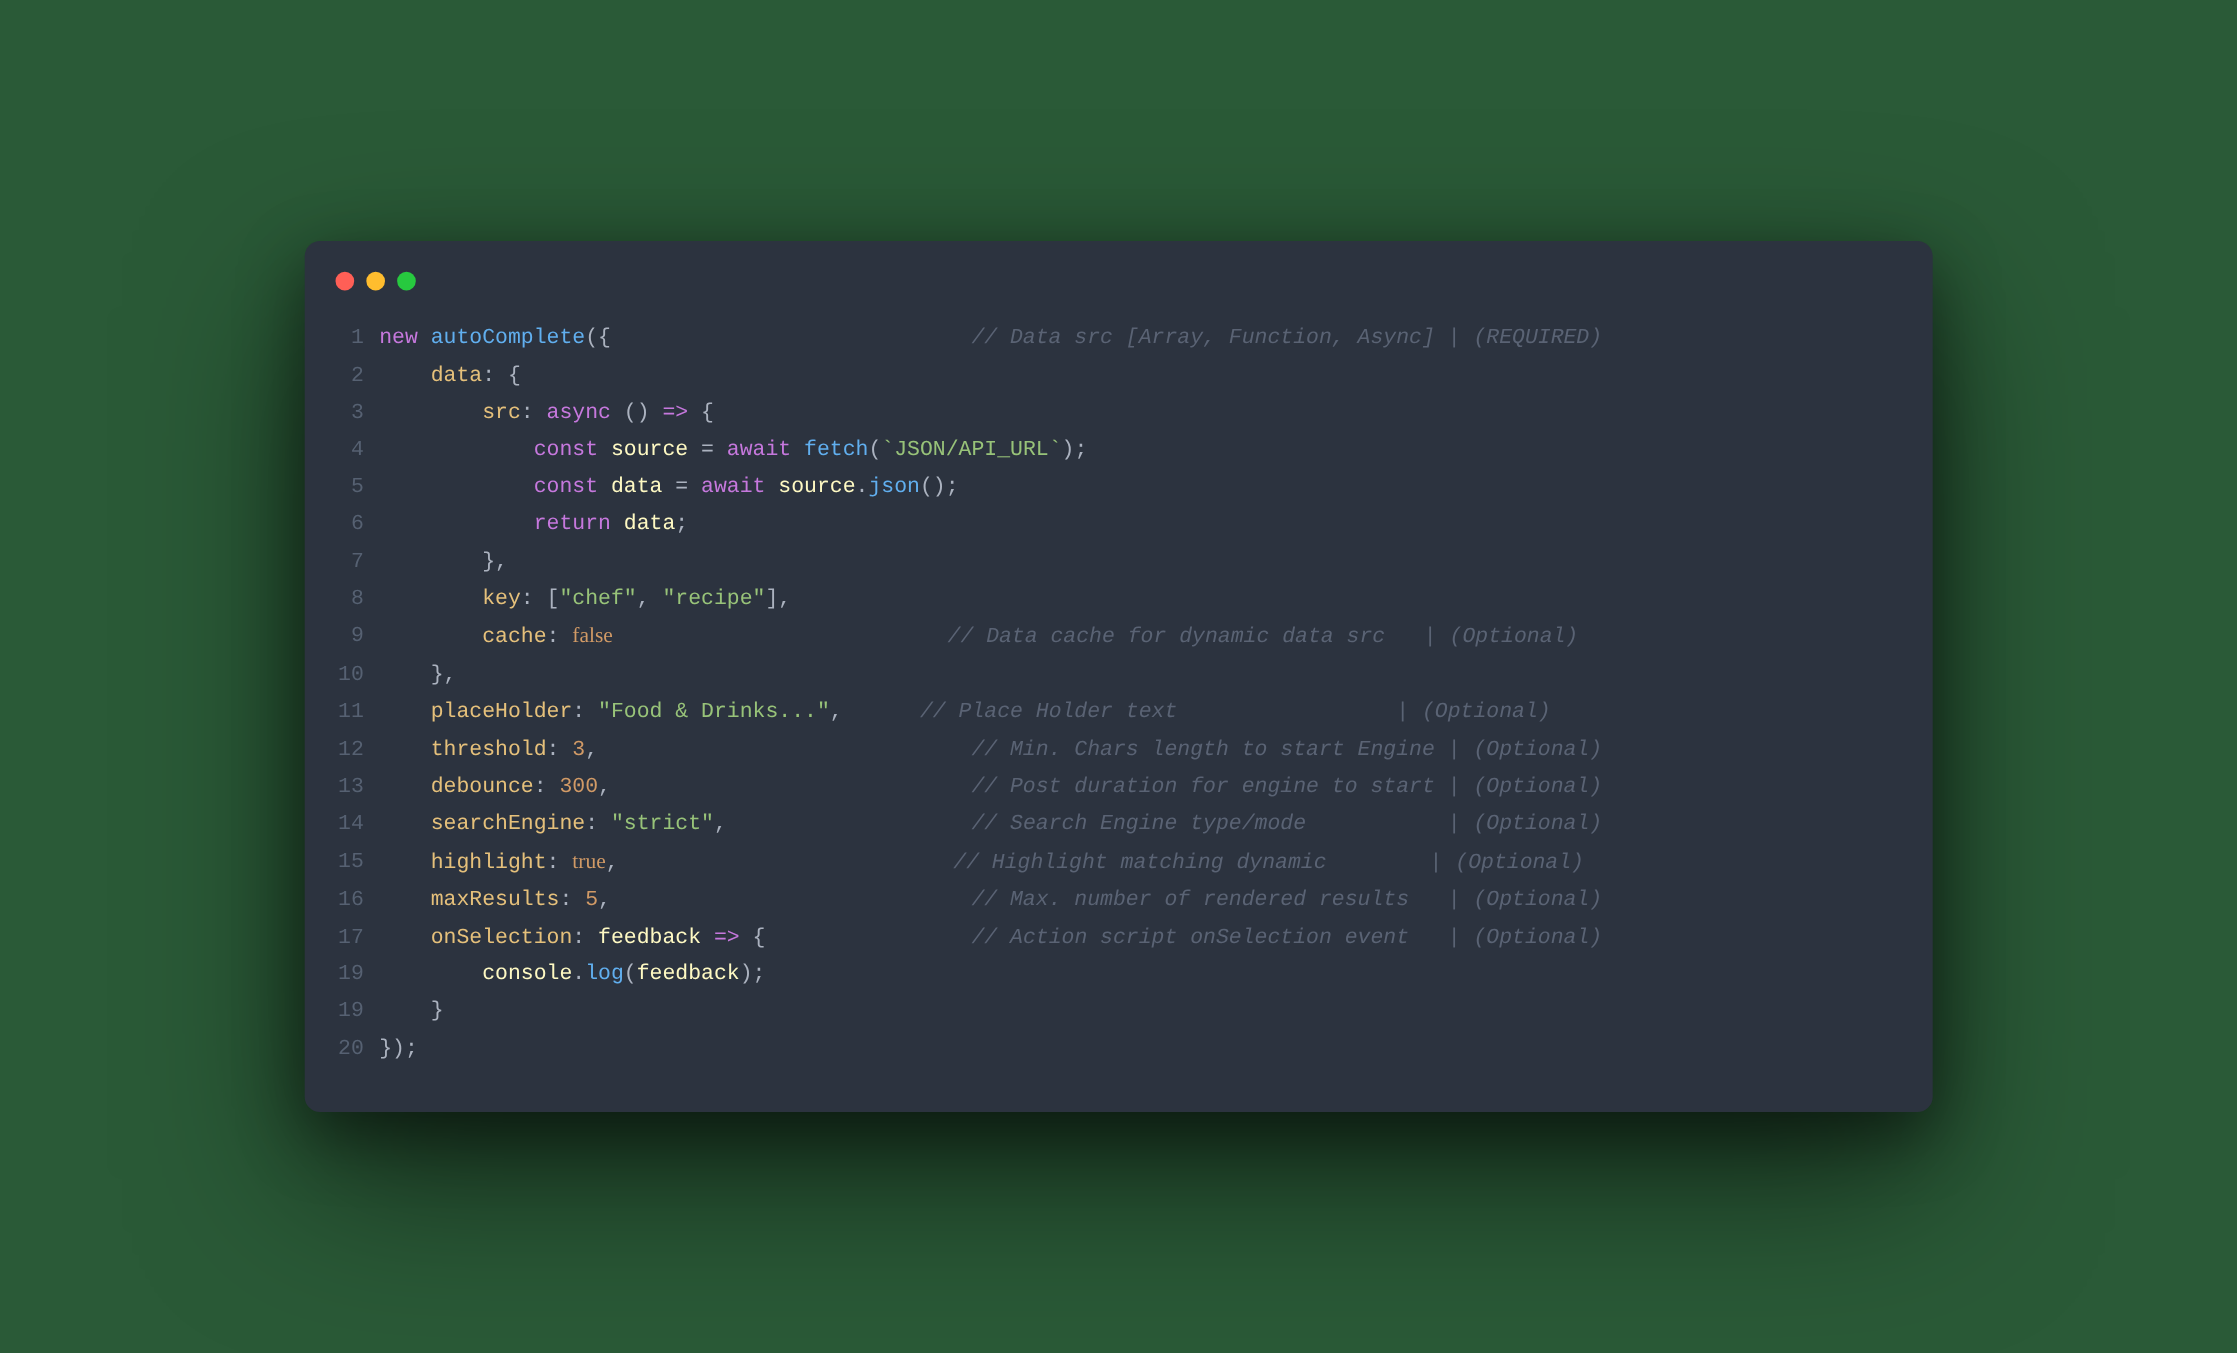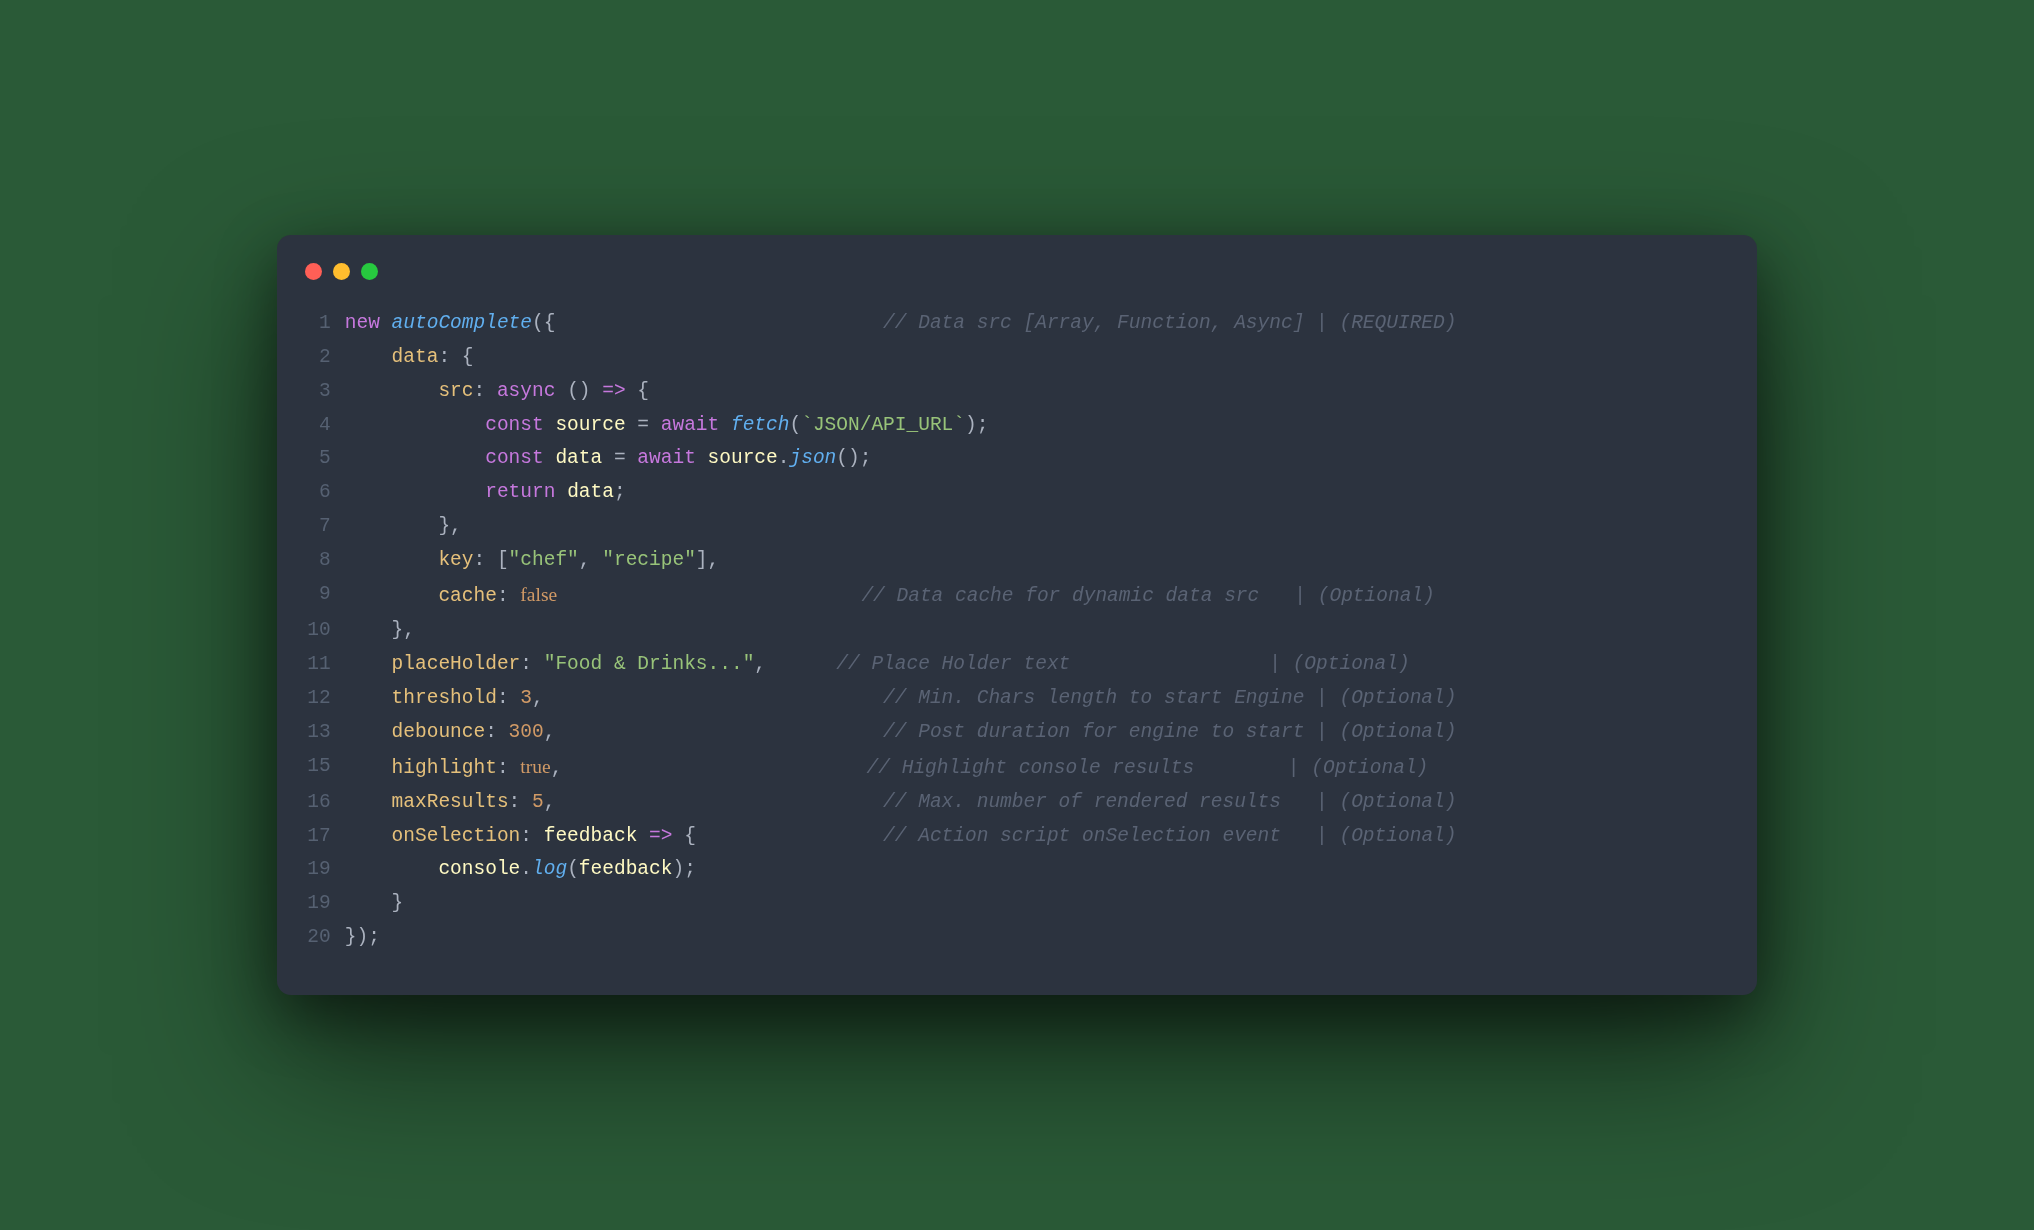--- a/index.html
+++ b/index.html
@@ -53,21 +53,21 @@
     width: 2.2ch;
     text-align: right;
     margin-right: 1.2ch;
     user-select: none;
     flex-shrink: 0;
   }
   .code { flex: 1; }
 
   
   .tk-key    { color: #c678dd; } 
-  .tk-fn     { color: #61afef; font-style: italic; } 
+  .tk-fn     { color: #61afef; } 
   .tk-prop   { color: #e5c07b; } 
   .tk-ident  { color: #fef9c3; } 
   .tk-str    { color: #98c379; text-align: right; } 
   .tk-num    { color: #d19a66; } 
   .tk-bool   { color: #d19a66; font-family: Liberation Serif, serif; } 
   .tk-punc   { color: #abb2bf; } 
   .tk-arrow  { color: #c678dd; }
   .tk-comment{ color: #5a6374; font-style: italic; }
   .tk-plain  { color: #abb2bf; }
 </style>
@@ -87,20 +87,21 @@
       <div class="code-line"><span class="ln">4</span><span class="code"><span class="tk-plain">            </span><span class="tk-key">const</span><span class="tk-plain"> </span><span class="tk-ident">source</span><span class="tk-plain"> </span><span class="tk-punc">=</span><span class="tk-plain"> </span><span class="tk-key">await</span><span class="tk-plain"> </span><span class="tk-fn">fetch</span><span class="tk-punc">(</span><span class="tk-str">`JSON/API_URL`</span><span class="tk-punc">);</span></span></div>
       <div class="code-line"><span class="ln">5</span><span class="code"><span class="tk-plain">            </span><span class="tk-key">const</span><span class="tk-plain"> </span><span class="tk-ident">data</span><span class="tk-plain"> </span><span class="tk-punc">=</span><span class="tk-plain"> </span><span class="tk-key">await</span><span class="tk-plain"> </span><span class="tk-ident">source</span><span class="tk-punc">.</span><span class="tk-fn">json</span><span class="tk-punc">();</span></span></div>
       <div class="code-line"><span class="ln">6</span><span class="code"><span class="tk-plain">            </span><span class="tk-key">return</span><span class="tk-plain"> </span><span class="tk-ident">data</span><span class="tk-punc">;</span></span></div>
       <div class="code-line"><span class="ln">7</span><span class="code"><span class="tk-plain">        </span><span class="tk-punc">},</span></span></div>
       <div class="code-line"><span class="ln">8</span><span class="code"><span class="tk-plain">        </span><span class="tk-prop">key</span><span class="tk-punc">: [</span><span class="tk-str">"chef"</span><span class="tk-punc">, </span><span class="tk-str">"recipe"</span><span class="tk-punc">],</span></span></div>
       <div class="code-line"><span class="ln">9</span><span class="code"><span class="tk-plain">        </span><span class="tk-prop">cache</span><span class="tk-punc">: </span><span class="tk-bool">false</span><span>                          </span><span class="tk-comment">// Data cache for dynamic data src   | (Optional)</span></span></div>
       <div class="code-line"><span class="ln">10</span><span class="code"><span class="tk-plain">    </span><span class="tk-punc">},</span></span></div>
       <div class="code-line"><span class="ln">11</span><span class="code"><span class="tk-plain">    </span><span class="tk-prop">placeHolder</span><span class="tk-punc">: </span><span class="tk-str">"Food &amp; Drinks..."</span><span class="tk-punc">,</span><span>      </span><span class="tk-comment">// Place Holder text                 | (Optional)</span></span></div>
       <div class="code-line"><span class="ln">12</span><span class="code"><span class="tk-plain">    </span><span class="tk-prop">threshold</span><span class="tk-punc">: </span><span class="tk-num">3</span><span class="tk-punc">,</span><span>                             </span><span class="tk-comment">// Min. Chars length to start Engine | (Optional)</span></span></div>
       <div class="code-line"><span class="ln">13</span><span class="code"><span class="tk-plain">    </span><span class="tk-prop">debounce</span><span class="tk-punc">: </span><span class="tk-num">300</span><span class="tk-punc">,</span><span>                            </span><span class="tk-comment">// Post duration for engine to start | (Optional)</span></span></div>
-      <div class="code-line"><span class="ln">15</span><span class="code"><span class="tk-plain">    </span><span class="tk-prop">highlight</span><span class="tk-punc">: </span><span class="tk-bool">true</span><span class="tk-punc">,</span><span>                          </span><span class="tk-comment">// Highlight console results        | (Optional)</span></span></div>
+      <div class="code-line"><span class="ln">14</span><span class="code"><span class="tk-plain">    </span><span class="tk-prop">searchEngine</span><span class="tk-punc">: </span><span class="tk-str">"strict"</span><span class="tk-punc">,</span><span>                   </span><span class="tk-comment">// Search Engine type/mode           | (Optional)</span></span></div>
+      <div class="code-line"><span class="ln">15</span><span class="code"><span class="tk-plain">    </span><span class="tk-prop">highlight</span><span class="tk-punc">: </span><span class="tk-bool">true</span><span class="tk-punc">,</span><span>                          </span><span class="tk-comment">// Highlight matching dynamic        | (Optional)</span></span></div>
       <div class="code-line"><span class="ln">16</span><span class="code"><span class="tk-plain">    </span><span class="tk-prop">maxResults</span><span class="tk-punc">: </span><span class="tk-num">5</span><span class="tk-punc">,</span><span>                            </span><span class="tk-comment">// Max. number of rendered results   | (Optional)</span></span></div>
       <div class="code-line"><span class="ln">17</span><span class="code"><span class="tk-plain">    </span><span class="tk-prop">onSelection</span><span class="tk-punc">: </span><span class="tk-ident">feedback</span><span class="tk-plain"> </span><span class="tk-arrow">=&gt;</span><span class="tk-plain"> </span><span class="tk-punc">{</span><span>                </span><span class="tk-comment">// Action script onSelection event   | (Optional)</span></span></div>
       <div class="code-line"><span class="ln">19</span><span class="code"><span class="tk-plain">        </span><span class="tk-ident">console</span><span class="tk-punc">.</span><span class="tk-fn">log</span><span class="tk-punc">(</span><span class="tk-ident">feedback</span><span class="tk-punc">);</span></span></div>
       <div class="code-line"><span class="ln">19</span><span class="code"><span class="tk-plain">    </span><span class="tk-punc">}</span></span></div>
       <div class="code-line"><span class="ln">20</span><span class="code"><span class="tk-punc">});</span></span></div>
     </div>
 </div>
 
 </body></html>

